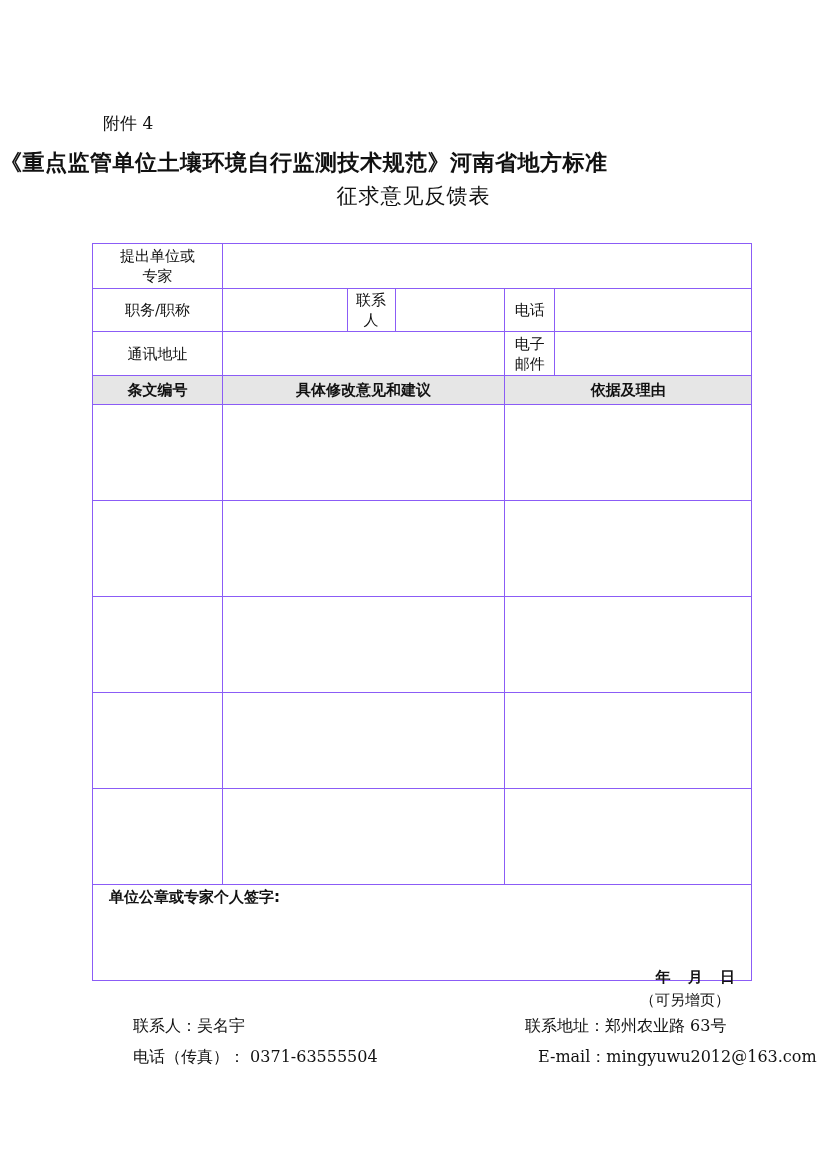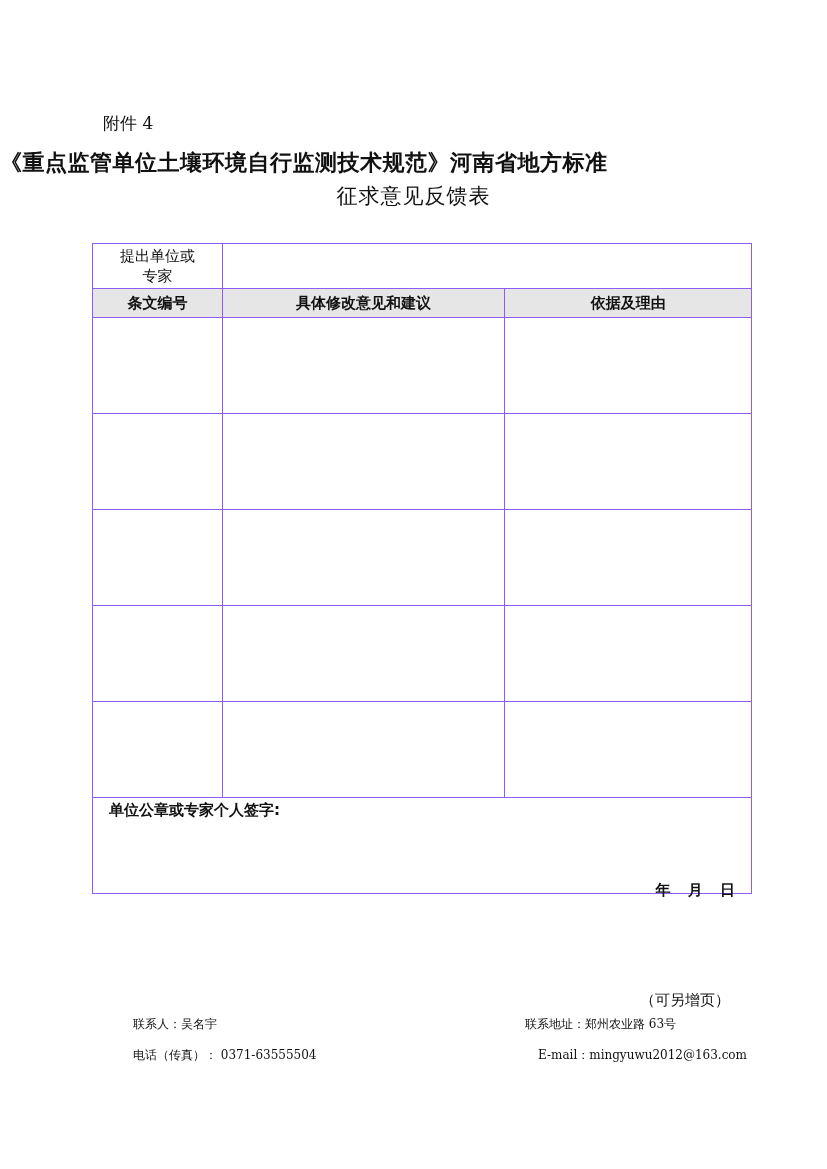--- a/index.html
+++ b/index.html
@@ -8,21 +8,21 @@
   .title1 { position:absolute; left:0; width:827px; top:148px; text-align:left; font-size:22px; font-weight:bold; letter-spacing:0.5px; font-family:"DejaVu Sans", sans-serif; }
   .title2 { position:absolute; left:0; width:827px; top:182px; text-align:center; font-size:21px; letter-spacing:1px; }
   table { position:absolute; left:92px; top:243px; width:660px; border-collapse:collapse; font-size:15px; }
   td { border:1px solid #8b5cf6; text-align:center; vertical-align:middle; padding:0; line-height:20px; }
   .hdr td { background:#e6e6e6; font-weight:bold; height:28px; font-family:"DejaVu Sans", sans-serif; }
   .body-row td { height:95px; }
   .sign { text-align:right; vertical-align:top; height:95px; position:relative; }
   .sign-label { position:absolute; left:16px; top:2px; font-weight:bold; font-family:"DejaVu Sans", sans-serif; }
   .sign-date { position:absolute; right:16px; top:54px; font-weight:bold; word-spacing:12px; font-family:"DejaVu Sans", sans-serif;margin-top:28px; }
   .note { position:absolute; left:640px; top:991px; font-size:15px; }
-  .f { position:absolute; font-size:12px; }
+  .f { position:absolute; font-size:16px; }
 </style>
 </head>
 <body>
 
 <div class="attach">附件 4</div>
 <div class="title1">《重点监管单位土壤环境自行监测技术规范》河南省地方标准</div>
 <div class="title2">征求意见反馈表</div>
 
 <table>
   <colgroup>
@@ -30,20 +30,34 @@
       <col style="width:125px">
       <col style="width:48px">
       <col style="width:110px">
       <col style="width:50px">
       <col style="width:197px">
   </colgroup>
   <tbody>
       <tr style="height:45px">
     <td><span>提出单位或</span><br><span>专家</span></td>
     <td colspan="5"></td>
+  </tr>
+  <tr style="height:43px">
+    <td>职务/职称</td>
+    <td></td>
+    <td><span>联系</span><br><span>人</span></td>
+    <td></td>
+    <td>电话</td>
+    <td></td>
+  </tr>
+  <tr style="height:44px">
+    <td>通讯地址</td>
+    <td colspan="3"></td>
+    <td><span>电子</span><br><span>邮件</span></td>
+    <td></td>
   </tr>
   <tr class="hdr">
     <td>条文编号</td>
     <td colspan="3">具体修改意见和建议</td>
     <td colspan="2">依据及理由</td>
   </tr>
   <tr class="body-row">
         <td></td>
         <td colspan="3"></td>
         <td colspan="2"></td>

